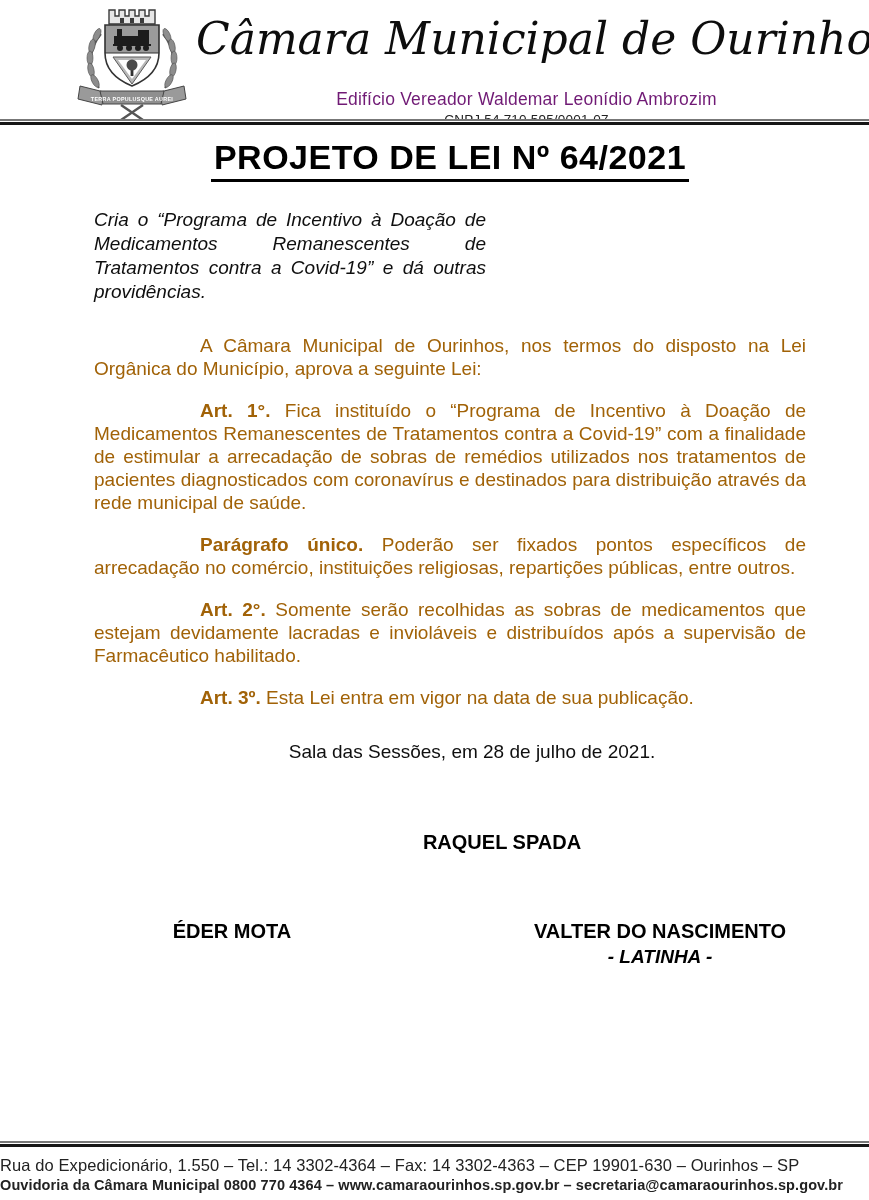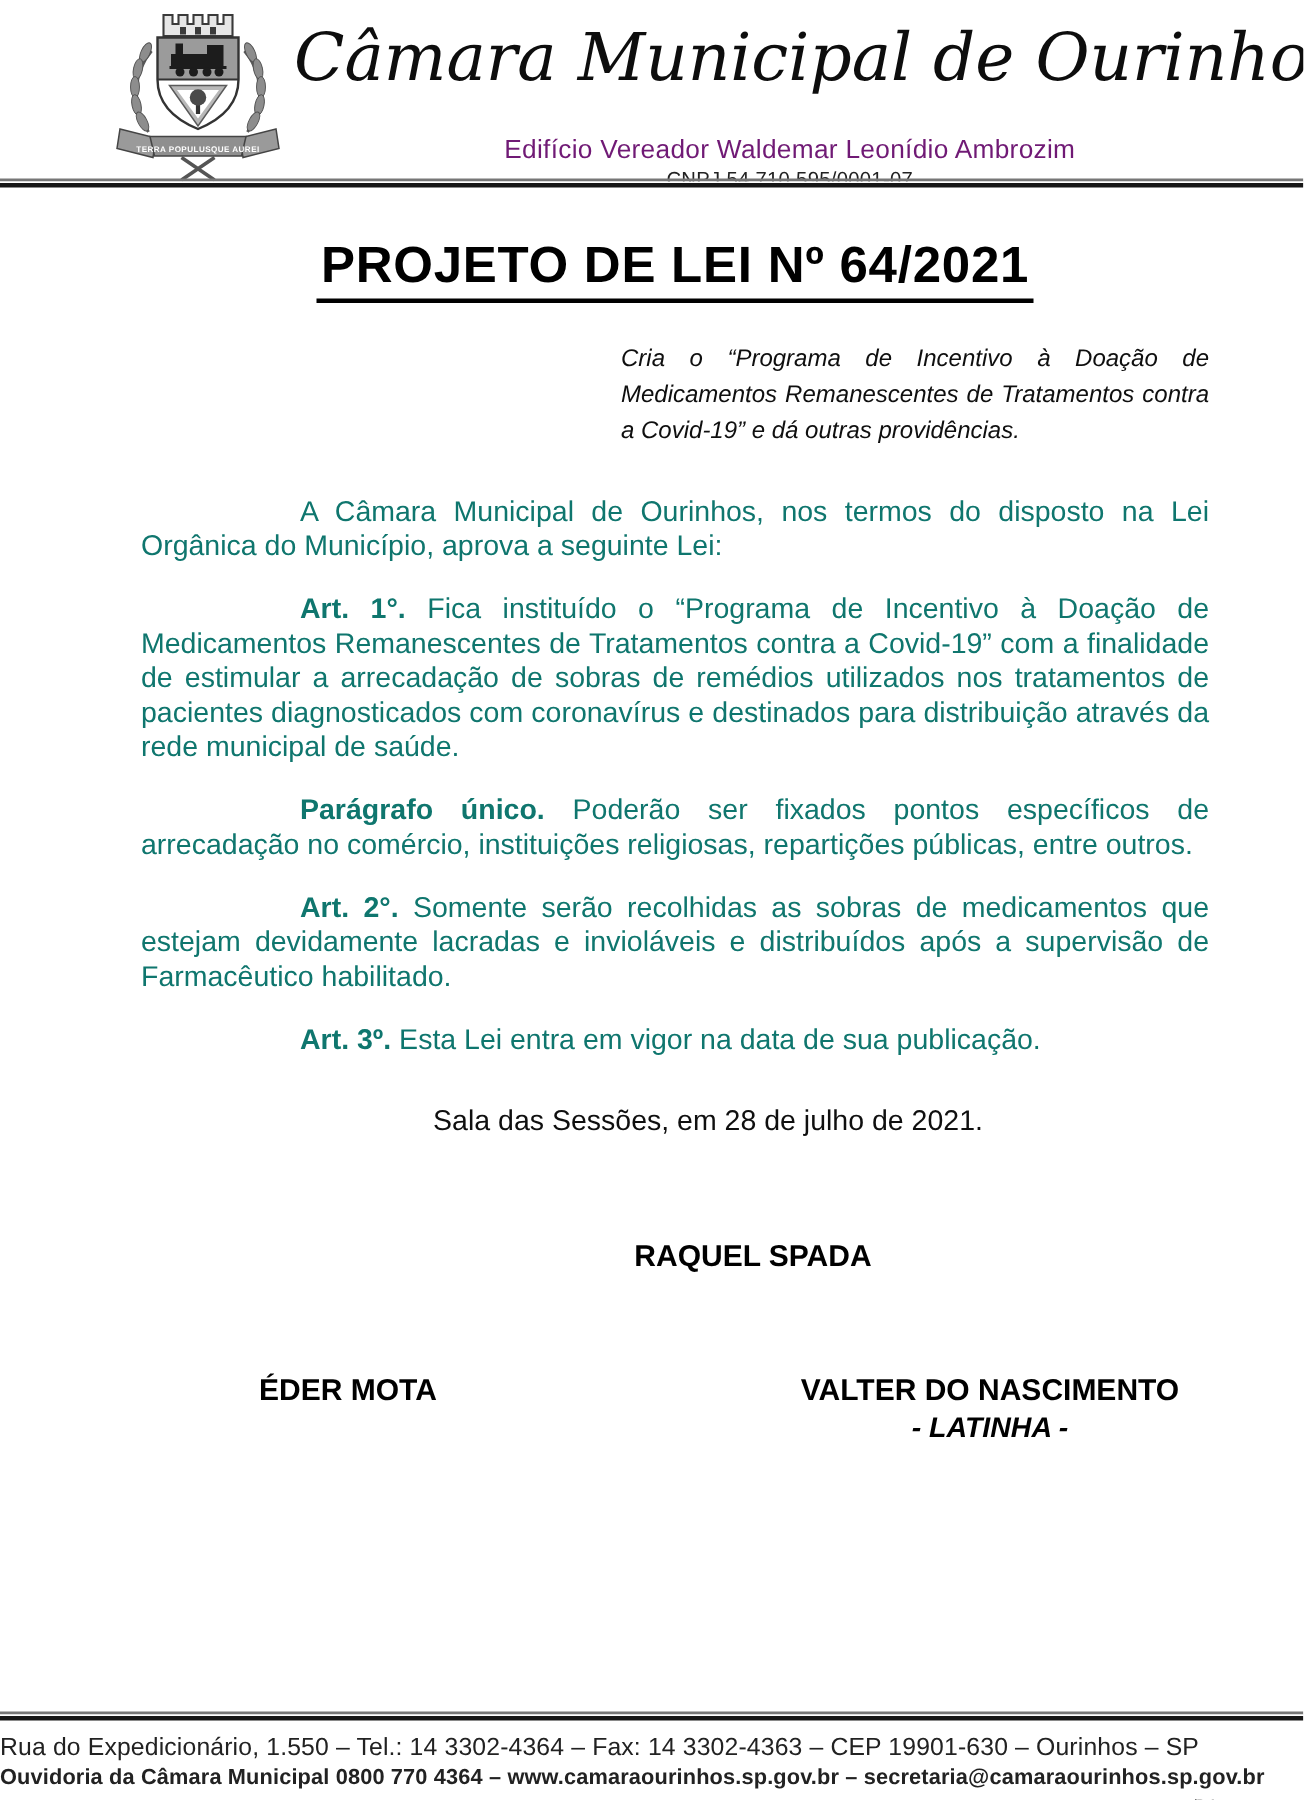--- a/index.html
+++ b/index.html
@@ -27,36 +27,36 @@
   .cnpj { margin-top:2px; font-size:13.5px; color:#222; letter-spacing:.2px; }
 
   .double-rule { position:absolute; left:0; width:100%; }
   .double-rule .thin { height:2px; background:#777; }
   .double-rule .gap  { height:1px; background:#fff; }
   .double-rule .thick{ height:3px; background:#161616; }
   .rule-header { top:119px; }
   .rule-footer { top:1141px; }
 
   
-  .doc { position:absolute; left:94px; width:712px; top:158px; }
+  .doc { position:absolute; left:94px; width:712px; top:138px; }
   .doc-title-wrap { text-align:center; margin-bottom:26px; }
   .doc-title {
     display:inline-block;
     font-size:34px; font-weight:bold; color:#000;
     border-bottom:3px solid #000; padding:0 3px 2px 3px;
     letter-spacing:.5px; white-space:nowrap;
   }
   .summary {
-    margin-left:320px; width:392px;
-    font-style:italic; font-size:16px; line-height:24px;
+    width:392px;
+    font-style:italic; font-size:19px; line-height:24px;
     text-align:justify; margin-bottom:30px; color:#0f0f0f;
   }
   .para {
     font-size:19px; line-height:23px; text-align:justify;
-    text-indent:106px; margin-bottom:19px; color:#0f766e;
+    text-indent:106px; margin-bottom:19px; color:#a16207;
   }
   .para .lead { font-weight:bold; }
   .dateline {
     font-size:19px; margin-top:32px; text-align:center; padding-left:44px;
     color:#0f0f0f;
   }
   .sig-president {
     margin-top:68px; text-align:center; padding-left:104px;
     font-size:20px; font-weight:bold; color:#000;
   }

